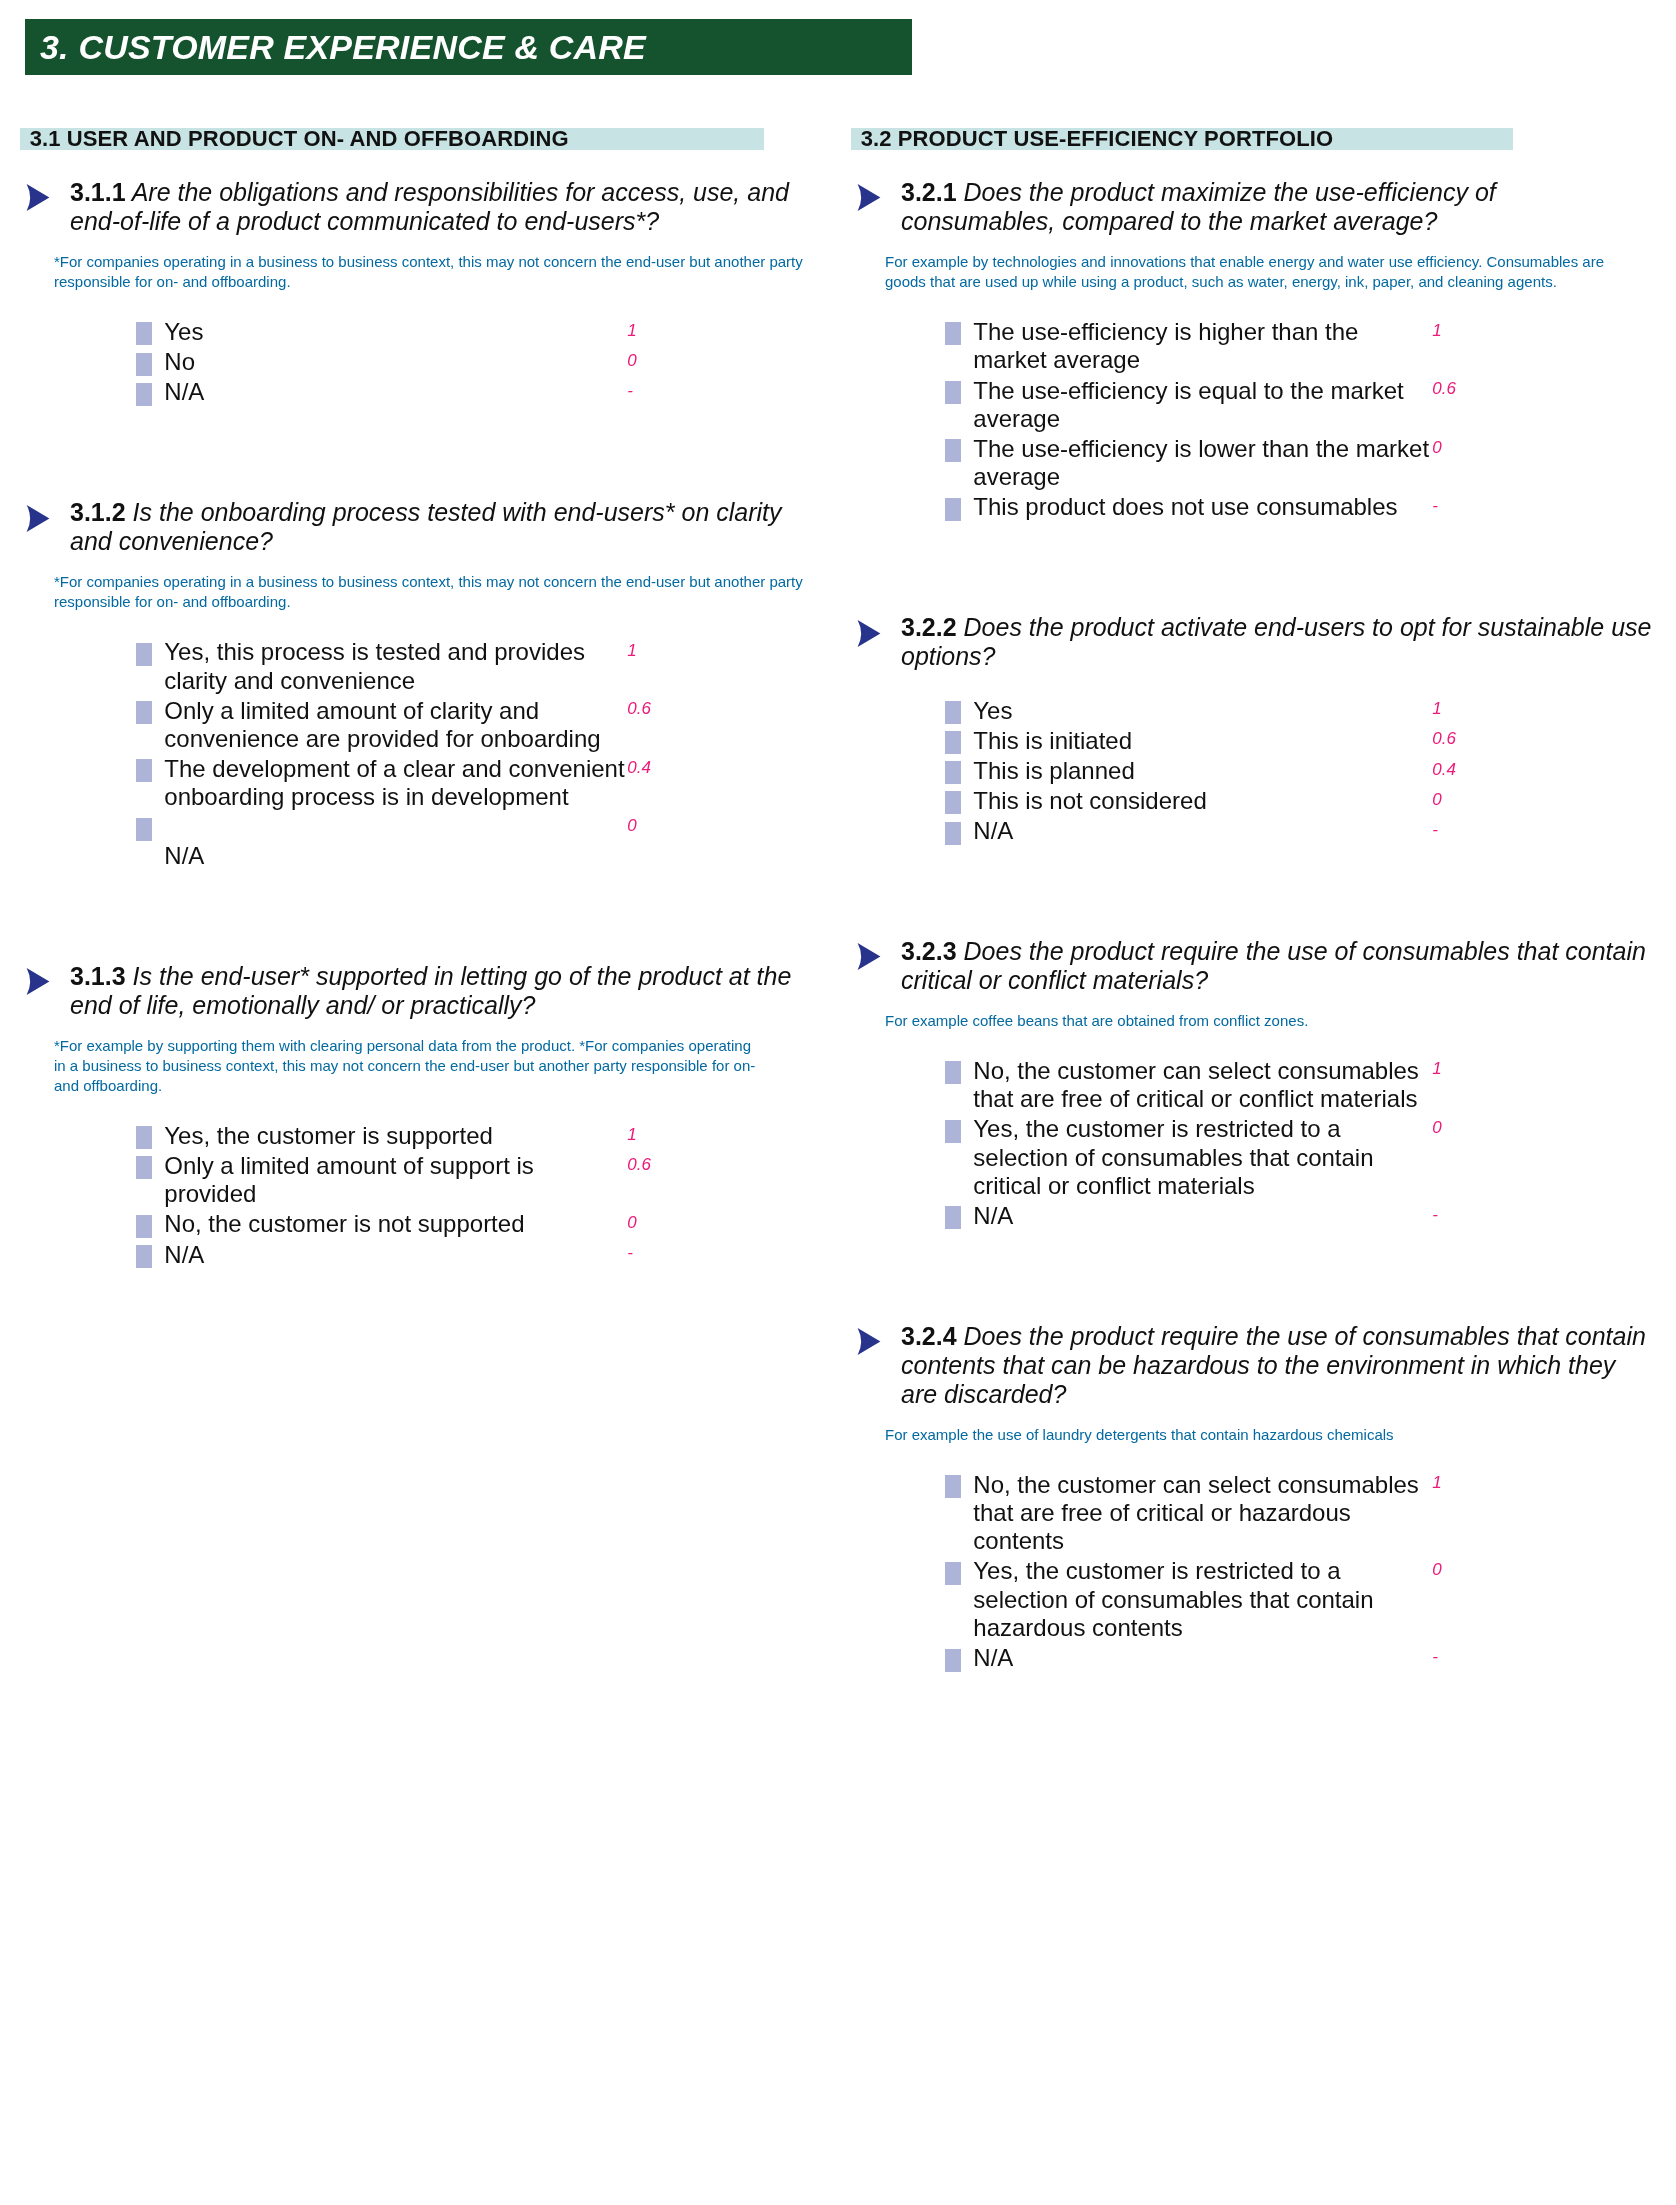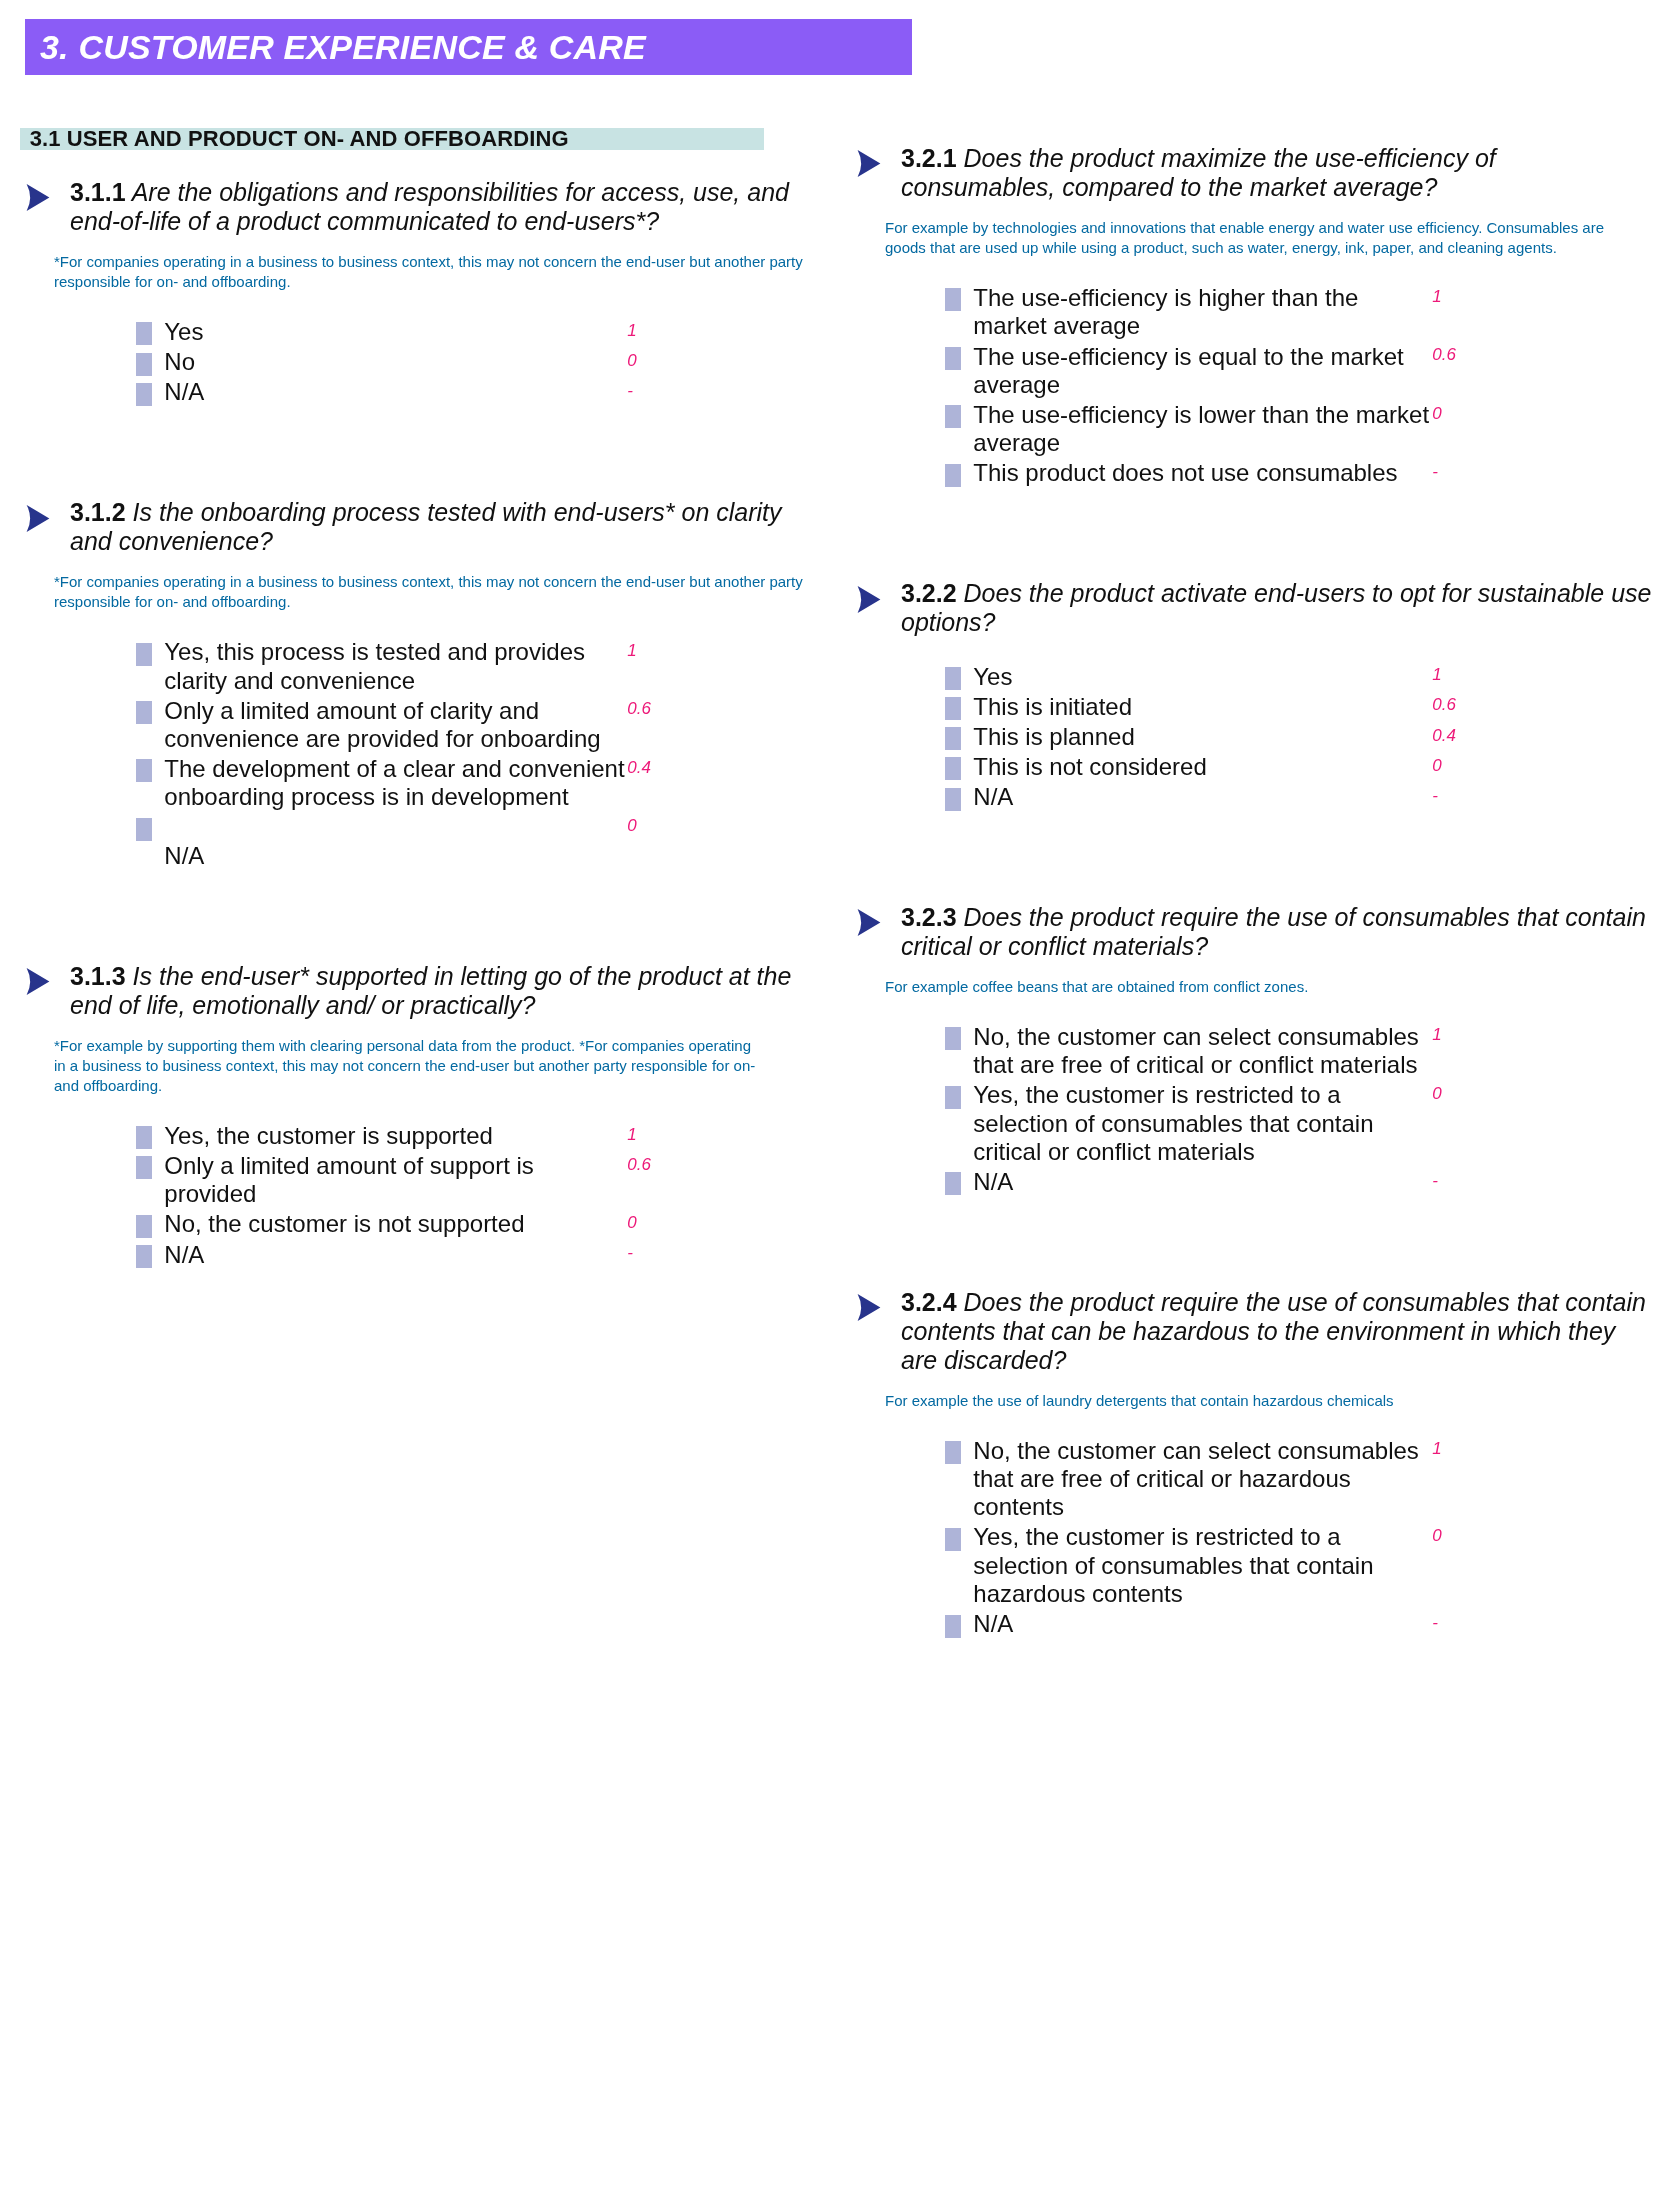--- a/index.html
+++ b/index.html
@@ -16,21 +16,21 @@
     overflow: hidden;
   }
 
   
   .banner {
     position: absolute;
     left: 25px;
     top: 19.4px;
     width: 887px;
     height: 56px;
-    background: #8b5cf6;
+    background: #14532d;
     display: flex;
     align-items: center;
   }
   .banner-title {
     color: #ffffff;
     font-size: 34px;
     font-weight: bold;
     font-style: italic;
     letter-spacing: 0.2px;
     padding-left: 15px;
@@ -252,20 +252,23 @@
         <li class="opt">
           <span class="opt-box"></span>
           <span class="opt-text">N/A</span>
           <span class="opt-score">-</span>
         </li>
       </ul>
     </div>
   </div>
 
   <div class="col col-right">
+    <div class="section-band right-band">
+      <span class="section-band-label">3.2 PRODUCT USE-EFFICIENCY PORTFOLIO</span>
+    </div>
 
     <div class="qblock">
       <div class="qhead">
         <span class="arrow-icon">
           <svg width="28" height="31" viewBox="0 0 64 70">
               <path d="M6 4 L58 35 L6 66 Q22 35 6 4 Z" fill="#28348c"></path>
             </svg>
         </span>
         <p class="qtitle"><span class="qnum">3.2.1</span> <span>Does the product maximize the use-efficiency of consumables, compared to the market average?</span></p>
       </div>

